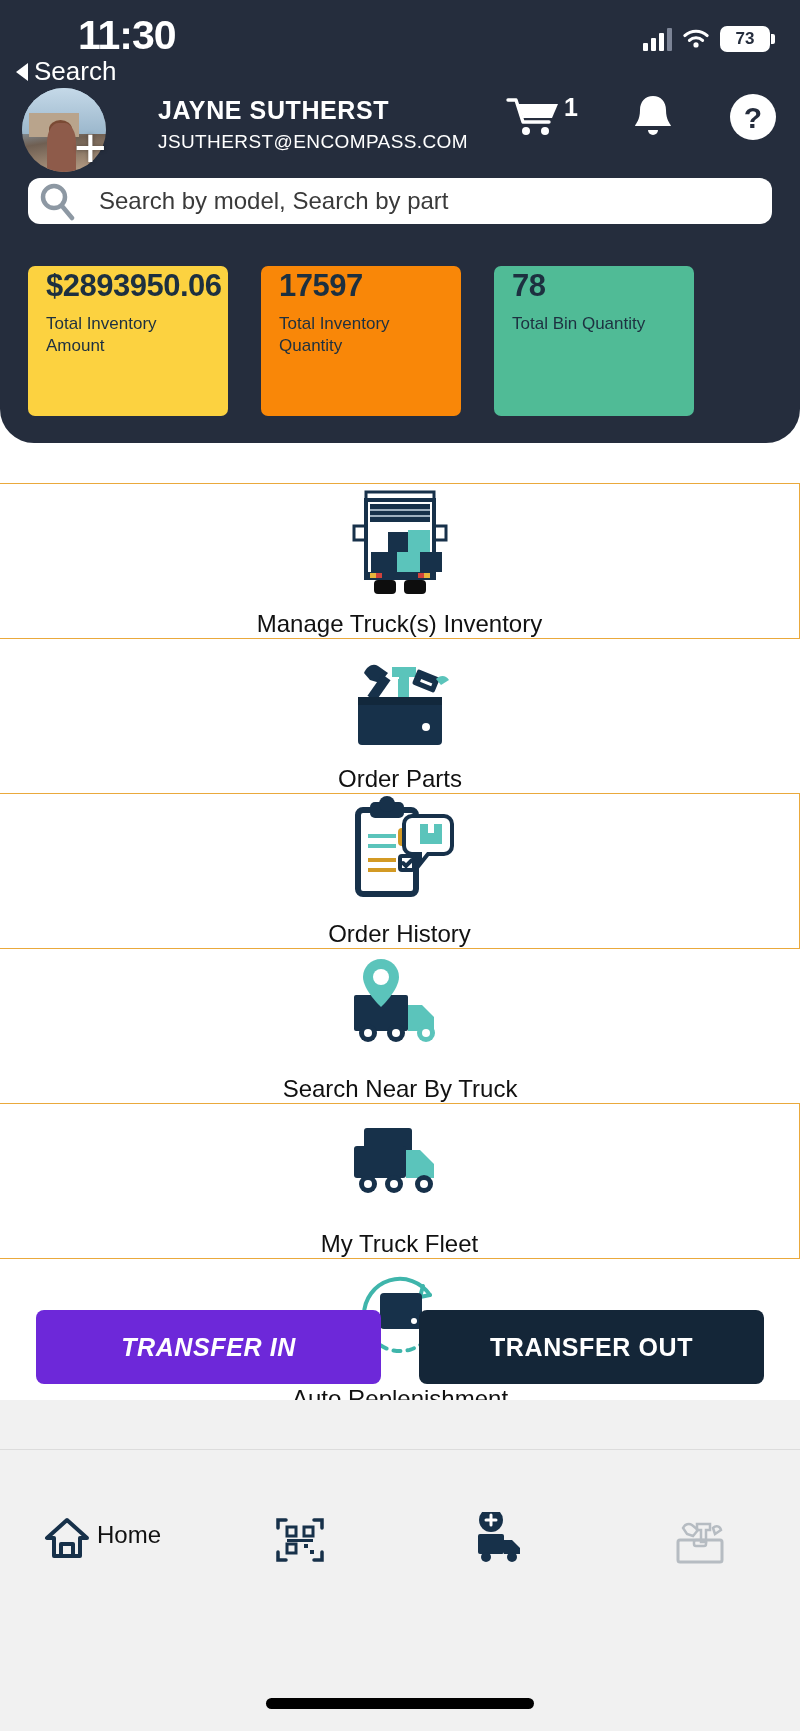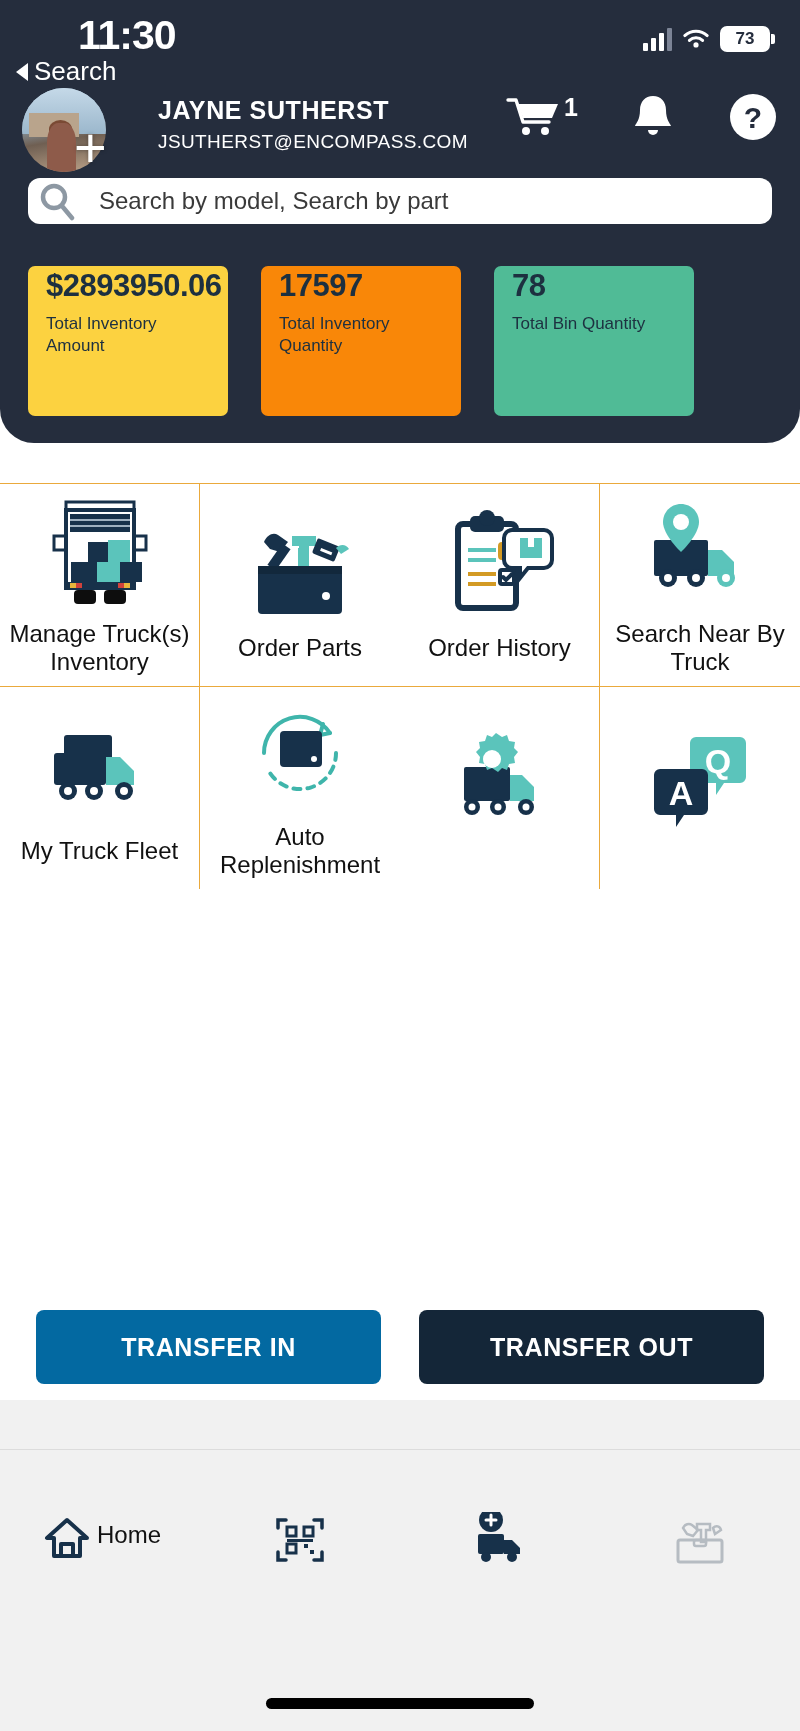--- a/index.html
+++ b/index.html
@@ -89,21 +89,21 @@
   .stat { width:200px; height:150px; border-radius:7px; padding:2px 16px 0 18px; }
   .stat .v { font-size:31px; font-weight:700; color:#1d3040; line-height:1.16; letter-spacing:-.5px; }
   .stat .l { font-size:17px; color:#1d3040; margin-top:9px; line-height:1.32; }
   .stat-a { background:#fcd240; }
   .stat-b { background:#f98708; }
   .stat-c { background:#50bb96; }
 
   
   .grid {
     position:absolute; left:0; top:483px; width:800px; height:811px;
-    display:grid; grid-template-columns:1fr 1fr 1fr 1fr; grid-template-rows:repeat(4,1fr);
+    display:grid; grid-template-columns:1fr; grid-template-rows:repeat(4,1fr);
   }
   .cell {
     position:relative; display:flex; flex-direction:column;
     align-items:center; justify-content:center; gap:14px; background:#fff;
     border-top:1px solid #eaa93c; border-right:1px solid #eaa93c;
   }
   .cell:nth-child(2n){ border-right:none; }
   .cell-label { font-size:24px; color:#111; text-align:center; }
   .ic { width:120px; height:112px; display:block; }
 
@@ -111,21 +111,21 @@
   .transfers {
     position:absolute; left:0; top:1294px; width:800px; height:106px;
     display:flex; gap:38px; padding:0 34px; align-items:center; justify-content:center;
     background:transparent;
   }
   .btn {
     width:345px; height:74px; border-radius:8px; border:none; cursor:pointer;
     color:#fff; font-size:25px; font-weight:700; letter-spacing:.6px;
     font-family:"Liberation Sans", sans-serif;
   }
-  .btn-in { background:#0369a1; }
+  .btn-in { background:#6d28d9;font-style:italic; }
   .btn-out { background:#142638; }
 
   
   .navwrap{ position:absolute; left:0; top:1400px; width:800px; height:331px; background:#f1f1f1; }
   .navsep{ position:absolute; left:0; top:49px; width:800px; height:1px; background:#dcdcdc; }
   .nav {
     position:absolute; left:0; top:50px; width:800px; height:180px;
     display:flex; align-items:center;
   }
   .navitem {

